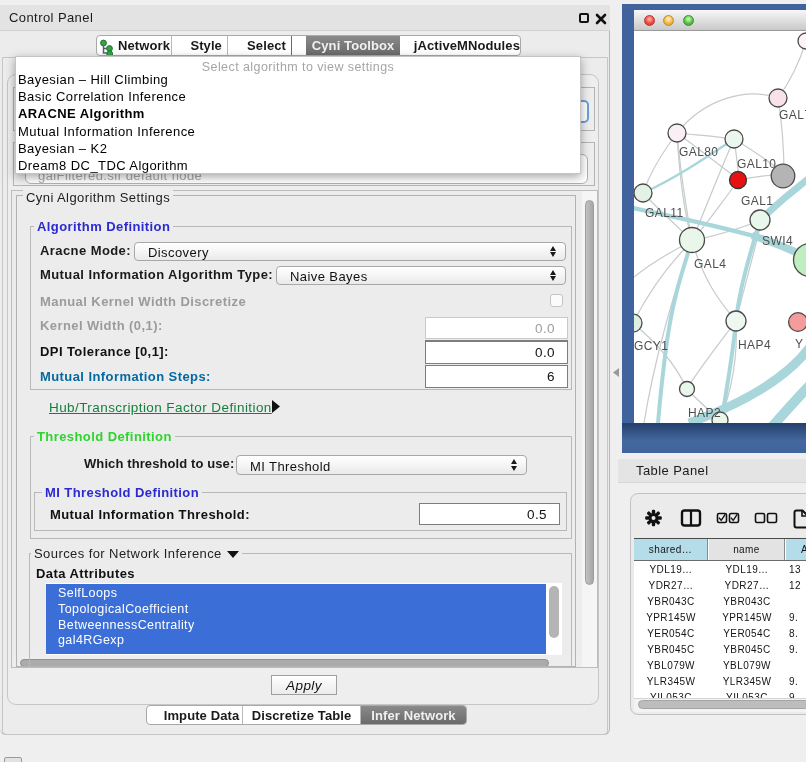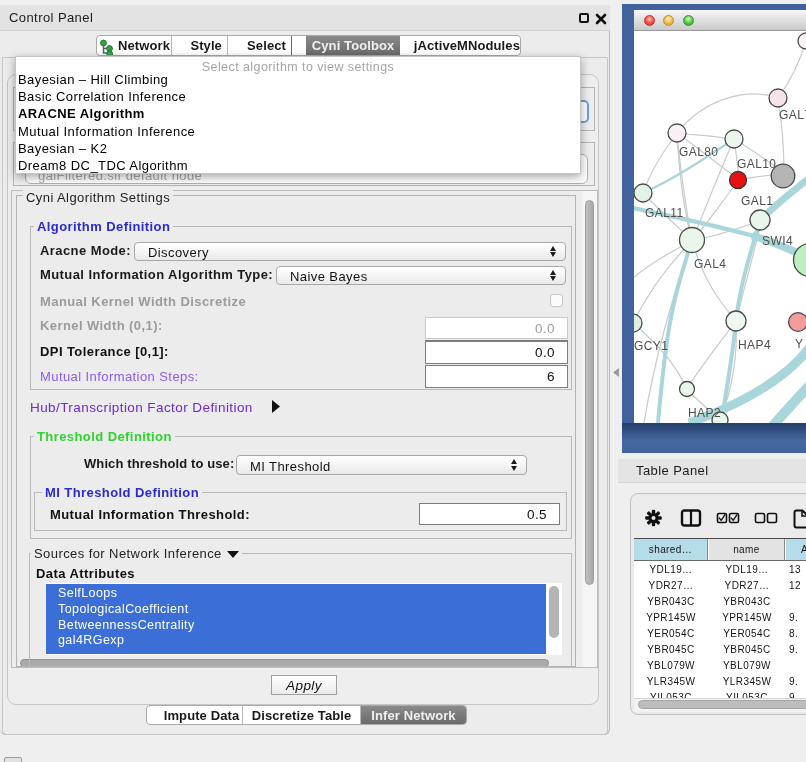--- a/index.html
+++ b/index.html
@@ -73,24 +73,24 @@
   <div class="abs lbl" style="left:40px; top:262px; font-size:13px; font-weight:bold; color:#1a1a1a;">Mutual Information Algorithm Type:</div>
   <div class="abs combo" style="left:276px; top:261px; width:290px; height:19px;">
         <span>Naive Bayes</span>
       </div>
   <div class="abs lbl" style="left:40px; top:289px; font-size:13px; font-weight:bold; color:#9b9b9b;">Manual Kernel Width Discretize</div>
   <div class="abs" style="left:550px; top:289px; width:13px; height:13px; border:1.5px solid #c4c4c4; border-radius:3px; background:#fbfbfb;"></div>
   <div class="abs lbl" style="left:40px; top:313px; font-size:13px; font-weight:bold; color:#9b9b9b;">Kernel Width (0,1):</div>
   <div class="abs field" style="left:425px; top:312px; width:143px; height:22px; border:1px solid #c9c9c9; color:#9e9e9e;">0.0</div>
   <div class="abs lbl" style="left:40px; top:339px; font-size:13px; font-weight:bold; color:#111;">DPI Tolerance [0,1]:</div>
   <div class="abs field" style="left:425px; top:335px; width:143px; height:24px; border:1px solid #7d7d7d; border-top-width:2px; color:#111;">0.0</div>
-  <div class="abs lbl" style="left:40px; top:364px; font-size:13px; font-weight:normal; color:#8b5cf6;">Mutual Information Steps:</div>
+  <div class="abs lbl" style="left:40px; top:364px; font-size:13px; font-weight:bold; color:#0369a1;">Mutual Information Steps:</div>
   <div class="abs field" style="left:425px; top:360px; width:143px; height:23px; border:1px solid #7d7d7d; color:#111;">6</div>
 
-  <div class="abs" style="left:30px; top:395px; font-size:13.5px; color:#6d28d9;">Hub/Transcription Factor Definition</div>
+  <div class="abs" style="left:49px; top:395px; font-size:13.5px; color:#15803d;text-decoration:underline;">Hub/Transcription Factor Definition</div>
   <svg class="abs" style="left:271px; top:395px;" width="10" height="13" viewBox="0 0 10 13">
         <path d="M1 0 L9 6.5 L1 13 Z" fill="#111"></path>
       </svg>
 
   <div class="abs" style="left:30px; top:431px; width:542px; height:103px; border:1px solid #b8b8b8;"></div>
   <div class="abs" style="left:34px; top:424px; padding:0 3px; background:#ececec; font-size:13px; font-weight:bold; color:#2fd32f;">Threshold Definition</div>
   <div class="abs lbl" style="left:84px; top:451px; font-size:13px; font-weight:bold; color:#1a1a1a; letter-spacing:0.1px;">Which threshold to use:</div>
   <div class="abs combo" style="left:236px; top:450px; width:291px; height:20px;">
         <span>MI Threshold</span>
       </div>

